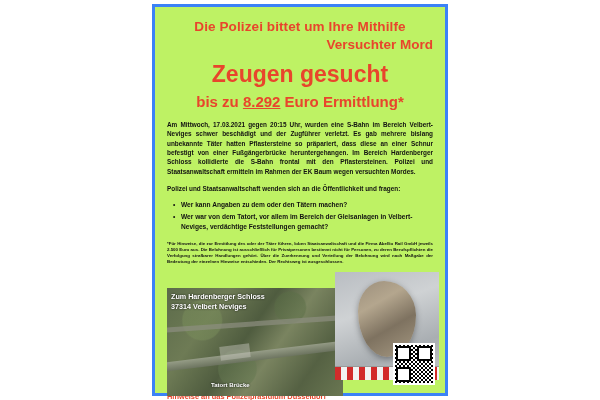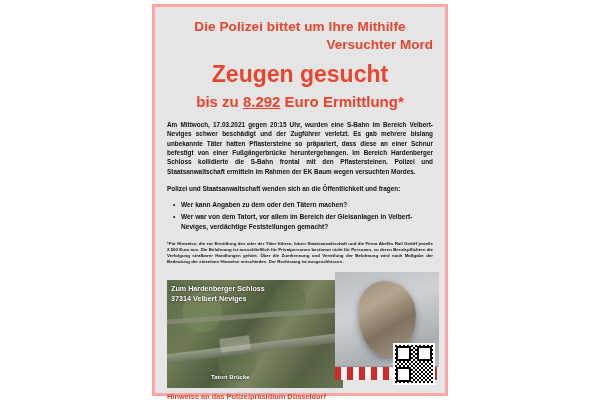--- a/index.html
+++ b/index.html
@@ -19,22 +19,22 @@
     height: 400px;
     background: #ffffff;
     box-sizing: border-box;
   }
   .sheet {
     position: absolute;
     left: 152px;
     top: 4px;
     width: 296px;
     height: 392px;
-    background: #e5e5e5;
-    border: 3px solid #fca5a5;
+    background: #bef264;
+    border: 3px solid #3b82f6;
     box-sizing: border-box;
     padding: 8px 12px 12px 12px;
   }
   .headline-1 {
     color: #e8452c;
     font-weight: bold;
     font-size: 13.5px;
     text-align: center;
     line-height: 1.25;
     margin: 4px 0 0 0;
@@ -111,21 +111,21 @@
     font-weight: bold;
   }
   .images-row {
     position: relative;
     margin-top: 7px;
     height: 110px;
   }
   .img-left {
     position: absolute;
     left: 0;
-    top: 8px;
+    top: 16px;
     width: 176px;
     height: 108px;
     background:
       radial-gradient(circle at 20% 30%, rgba(120,140,90,0.55) 0 12%, rgba(0,0,0,0) 13%),
       radial-gradient(circle at 70% 18%, rgba(90,110,70,0.5) 0 10%, rgba(0,0,0,0) 11%),
       radial-gradient(circle at 40% 75%, rgba(100,120,80,0.5) 0 14%, rgba(0,0,0,0) 15%),
       linear-gradient(125deg, #5c6b4a 0%, #6e7b55 25%, #4f5c3f 45%, #7a8460 60%, #556143 80%, #6a7752 100%);
     overflow: hidden;
   }
   .img-left .track {

